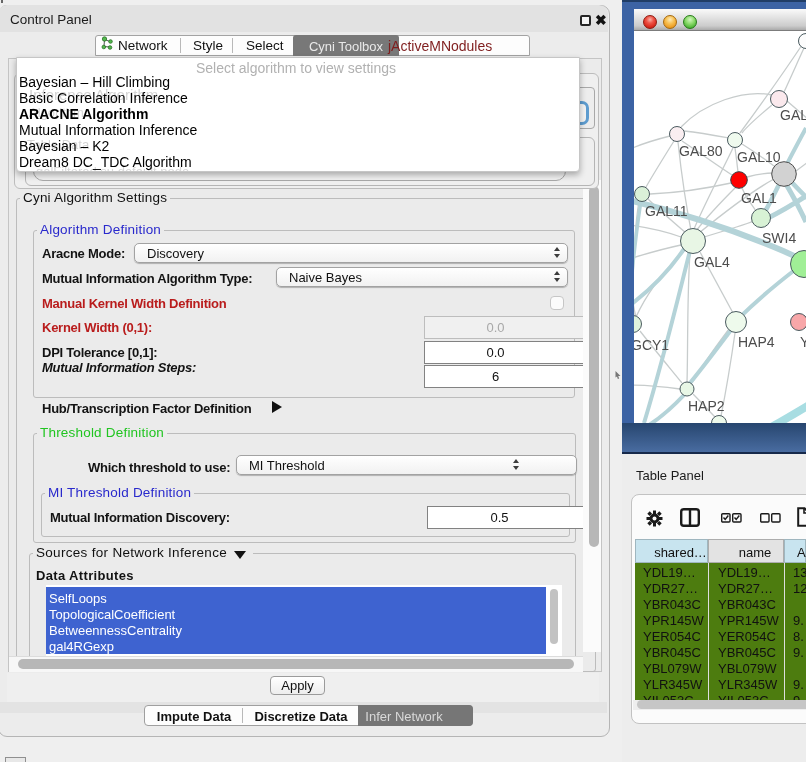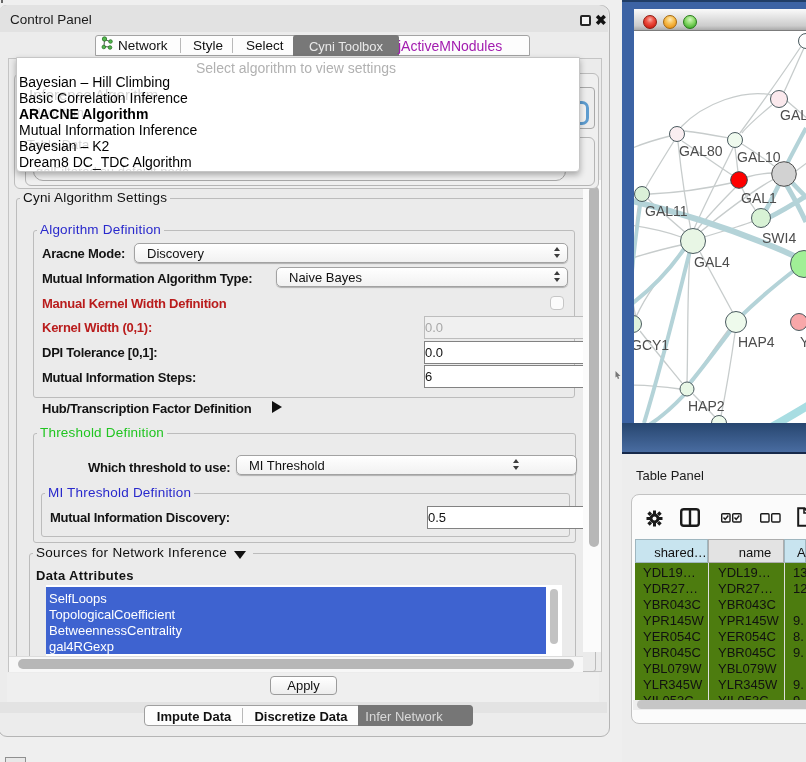--- a/index.html
+++ b/index.html
@@ -6,21 +6,21 @@
   body{width:806px;height:762px;position:relative;overflow:hidden;
        background:#efefef;font-family:"Liberation Sans", sans-serif;
        -webkit-font-smoothing:antialiased;}
   .abs{position:absolute;}
   .t13{font-size:13px;line-height:15px;color:#111;white-space:nowrap;}
   .b13{font-size:13px;line-height:15px;font-weight:bold;color:#131313;white-space:nowrap;letter-spacing:-0.25px;}
   .gray{color:#b91c1c;text-align:center;}
   .grp{position:absolute;border:1px solid #bcbcbc;border-radius:3px;}
   .gtitle{position:absolute;background:#ebebeb;padding:0 3px;font-size:13.5px;letter-spacing:0.2px;line-height:14px;white-space:nowrap;}
   .field{position:absolute;background:#fff;border:1px solid #828282;
-         font-size:13px;line-height:21px;text-align:left;padding-right:23px;color:#111;}
+         font-size:13px;line-height:21px;text-align:center;padding-right:23px;color:#111;}
   .combo{position:absolute;background:linear-gradient(#ffffff,#f1f1f1);border:1px solid #a2a2a2;
          border-radius:5px;font-size:13px;line-height:17px;color:#111;
          box-shadow:0 1px 1px rgba(0,0,0,0.25);}
   .combo .ct{position:absolute;left:12px;top:1px;white-space:nowrap;}
   .stp{position:absolute;width:0;height:0;}
   svg text{font-family:"Liberation Sans", sans-serif;}
   .stp.up{border-left:3.5px solid transparent;border-right:3.5px solid transparent;border-bottom:4.5px solid #3c3c3c;}
   .stp.dn{border-left:3.5px solid transparent;border-right:3.5px solid transparent;border-top:4.5px solid #3c3c3c;}
 </style>
 </head>
@@ -46,21 +46,21 @@
   <circle cx="4.5" cy="3" r="2.2" fill="#52b84d" stroke="#2a7026" stroke-width="0.8"></circle>
   <circle cx="10.5" cy="5.5" r="1.8" fill="#52b84d" stroke="#2a7026" stroke-width="0.8"></circle>
   <circle cx="3.8" cy="11" r="1.8" fill="#52b84d" stroke="#2a7026" stroke-width="0.8"></circle>
   <circle cx="10" cy="11.5" r="1.8" fill="#52b84d" stroke="#2a7026" stroke-width="0.8"></circle>
 </svg>
 <div class="abs" style="left:118px;top:38px;font-size:13.5px;line-height:16px;color:#111;">Network</div>
 <div class="abs" style="left:193px;top:38px;font-size:13.5px;line-height:16px;color:#111;">Style</div>
 <div class="abs" style="left:246px;top:38px;font-size:13.5px;line-height:16px;color:#111;">Select</div>
 <div class="abs" style="left:293px;top:35px;width:106px;height:21px;background:#787878;border-radius:3px 3px 0 0;"></div>
 <div class="abs t13" style="left:293px;top:39px;width:106px;text-align:center;color:#e9e9e9;">Cyni Toolbox</div>
-<div class="abs" style="left:398px;top:38px;font-size:14px;line-height:16px;color:#a21caf;white-space:nowrap;">jActiveMNodules</div>
+<div class="abs" style="left:388px;top:38px;font-size:14px;line-height:16px;color:#7f1d1d;white-space:nowrap;">jActiveMNodules</div>
 
 <div class="abs" style="left:8px;top:58px;width:594px;height:614px;background:#ebebeb;
      border:1px solid #c4c4c4;box-sizing:border-box;"></div>
 
 <div class="grp" style="left:16px;top:198px;width:578px;height:472px;"></div>
 <div class="gtitle" style="left:20px;top:191px;color:#111;">Cyni Algorithm Settings</div>
 
 <div class="grp" style="left:33px;top:230px;width:540px;height:166px;"></div>
 <div class="gtitle" style="left:37px;top:223px;color:#2929cc;">Algorithm Definition</div>
 
@@ -80,21 +80,21 @@
 
 <div class="abs b13 gray" style="left:42px;top:296px;">Manual Kernel Width Definition</div>
 <div class="abs" style="left:550px;top:296px;width:12px;height:12px;border:1.5px solid #c6c6c6;border-radius:4px;background:#fbfbfb;"></div>
 
 <div class="abs b13 gray" style="left:42px;top:320px;">Kernel Width (0,1):</div>
 <div class="field" style="left:424px;top:316px;width:141px;height:21px;background:#f0f0f0;border-color:#bdbdbd;color:#a8a8a8;">0.0</div>
 
 <div class="abs b13" style="left:42px;top:345px;">DPI Tolerance [0,1]:</div>
 <div class="field" style="left:424px;top:341px;width:141px;height:21px;">0.0</div>
 
-<div class="abs b13" style="left:42px;top:370px;">Mutual Information Steps:</div>
+<div class="abs b13" style="left:42px;top:360px;font-style:italic;">Mutual Information Steps:</div>
 <div class="field" style="left:424px;top:365px;width:141px;height:21px;">6</div>
 
 <div class="abs b13" style="left:42px;top:401px;">Hub/Transcription Factor Definition</div>
 <div class="abs" style="left:272px;top:401px;width:0;height:0;border-top:6px solid transparent;border-bottom:6px solid transparent;border-left:10px solid #111;"></div>
 
 <div class="grp" style="left:33px;top:433px;width:541px;height:108px;"></div>
 <div class="gtitle" style="left:37px;top:426px;color:#21c521;">Threshold Definition</div>
 
 <div class="abs b13" style="left:88px;top:460px;">Which threshold to use:</div>
 <div class="combo" style="left:236px;top:455px;width:291px;height:18px;padding-left:48px;">
@@ -118,21 +118,21 @@
 <div class="abs" style="left:49px;top:591px;font-size:13px;line-height:16px;color:#fff;">SelfLoops<br>TopologicalCoefficient<br>BetweennessCentrality<br>gal4RGexp</div>
 <div class="abs" style="left:550px;top:589px;width:8px;height:55px;background:#c2c2c2;border-radius:4px;"></div>
 
 <div class="abs" style="left:583px;top:180px;width:18px;height:472px;background:#fbfbfb;"></div>
 <div class="abs" style="left:589px;top:186px;width:10px;height:361px;background:#b7b7b7;border-radius:5px;"></div>
 <div class="abs" style="left:9px;top:656px;width:574px;height:15px;background:#f7f7f7;border-top:1px solid #dcdcdc;"></div>
 <div class="abs" style="left:18px;top:659px;width:556px;height:10px;background:#b7b7b7;border-radius:5px;"></div>
 
 <div class="abs" style="left:7px;top:673px;width:592px;height:29px;background:#efefef;"></div>
 <div class="abs" style="left:-1px;top:702px;width:608px;height:11px;background:#e3e3e3;"></div>
-<div class="abs" style="left:270px;top:676px;width:67px;height:19px;background:linear-gradient(#ffffff,#ededed);
+<div class="abs" style="left:270px;top:676px;width:55px;height:19px;background:linear-gradient(#ffffff,#ededed);
      border:1px solid #9b9b9b;border-radius:4px;box-sizing:border-box;
      font-size:13px;line-height:17px;text-align:center;color:#111;">Apply</div>
 
 <div class="abs" style="left:144px;top:705px;width:329px;height:21px;background:#fdfdfd;
      border:1px solid #9f9f9f;border-radius:4px;box-sizing:border-box;"></div>
 <div class="abs" style="left:242px;top:708px;width:1px;height:15px;background:#b9b9b9;"></div>
 <div class="abs" style="left:358px;top:705px;width:115px;height:21px;background:#767676;border-radius:0 4px 4px 0;"></div>
 <div class="abs t13" style="left:152px;top:709px;width:84px;text-align:center;font-weight:bold;">Impute Data</div>
 <div class="abs t13" style="left:250px;top:709px;width:102px;text-align:center;font-weight:bold;">Discretize Data</div>
 <div class="abs t13" style="left:358px;top:709px;width:92px;text-align:center;color:#d9d9d9;">Infer Network</div>

